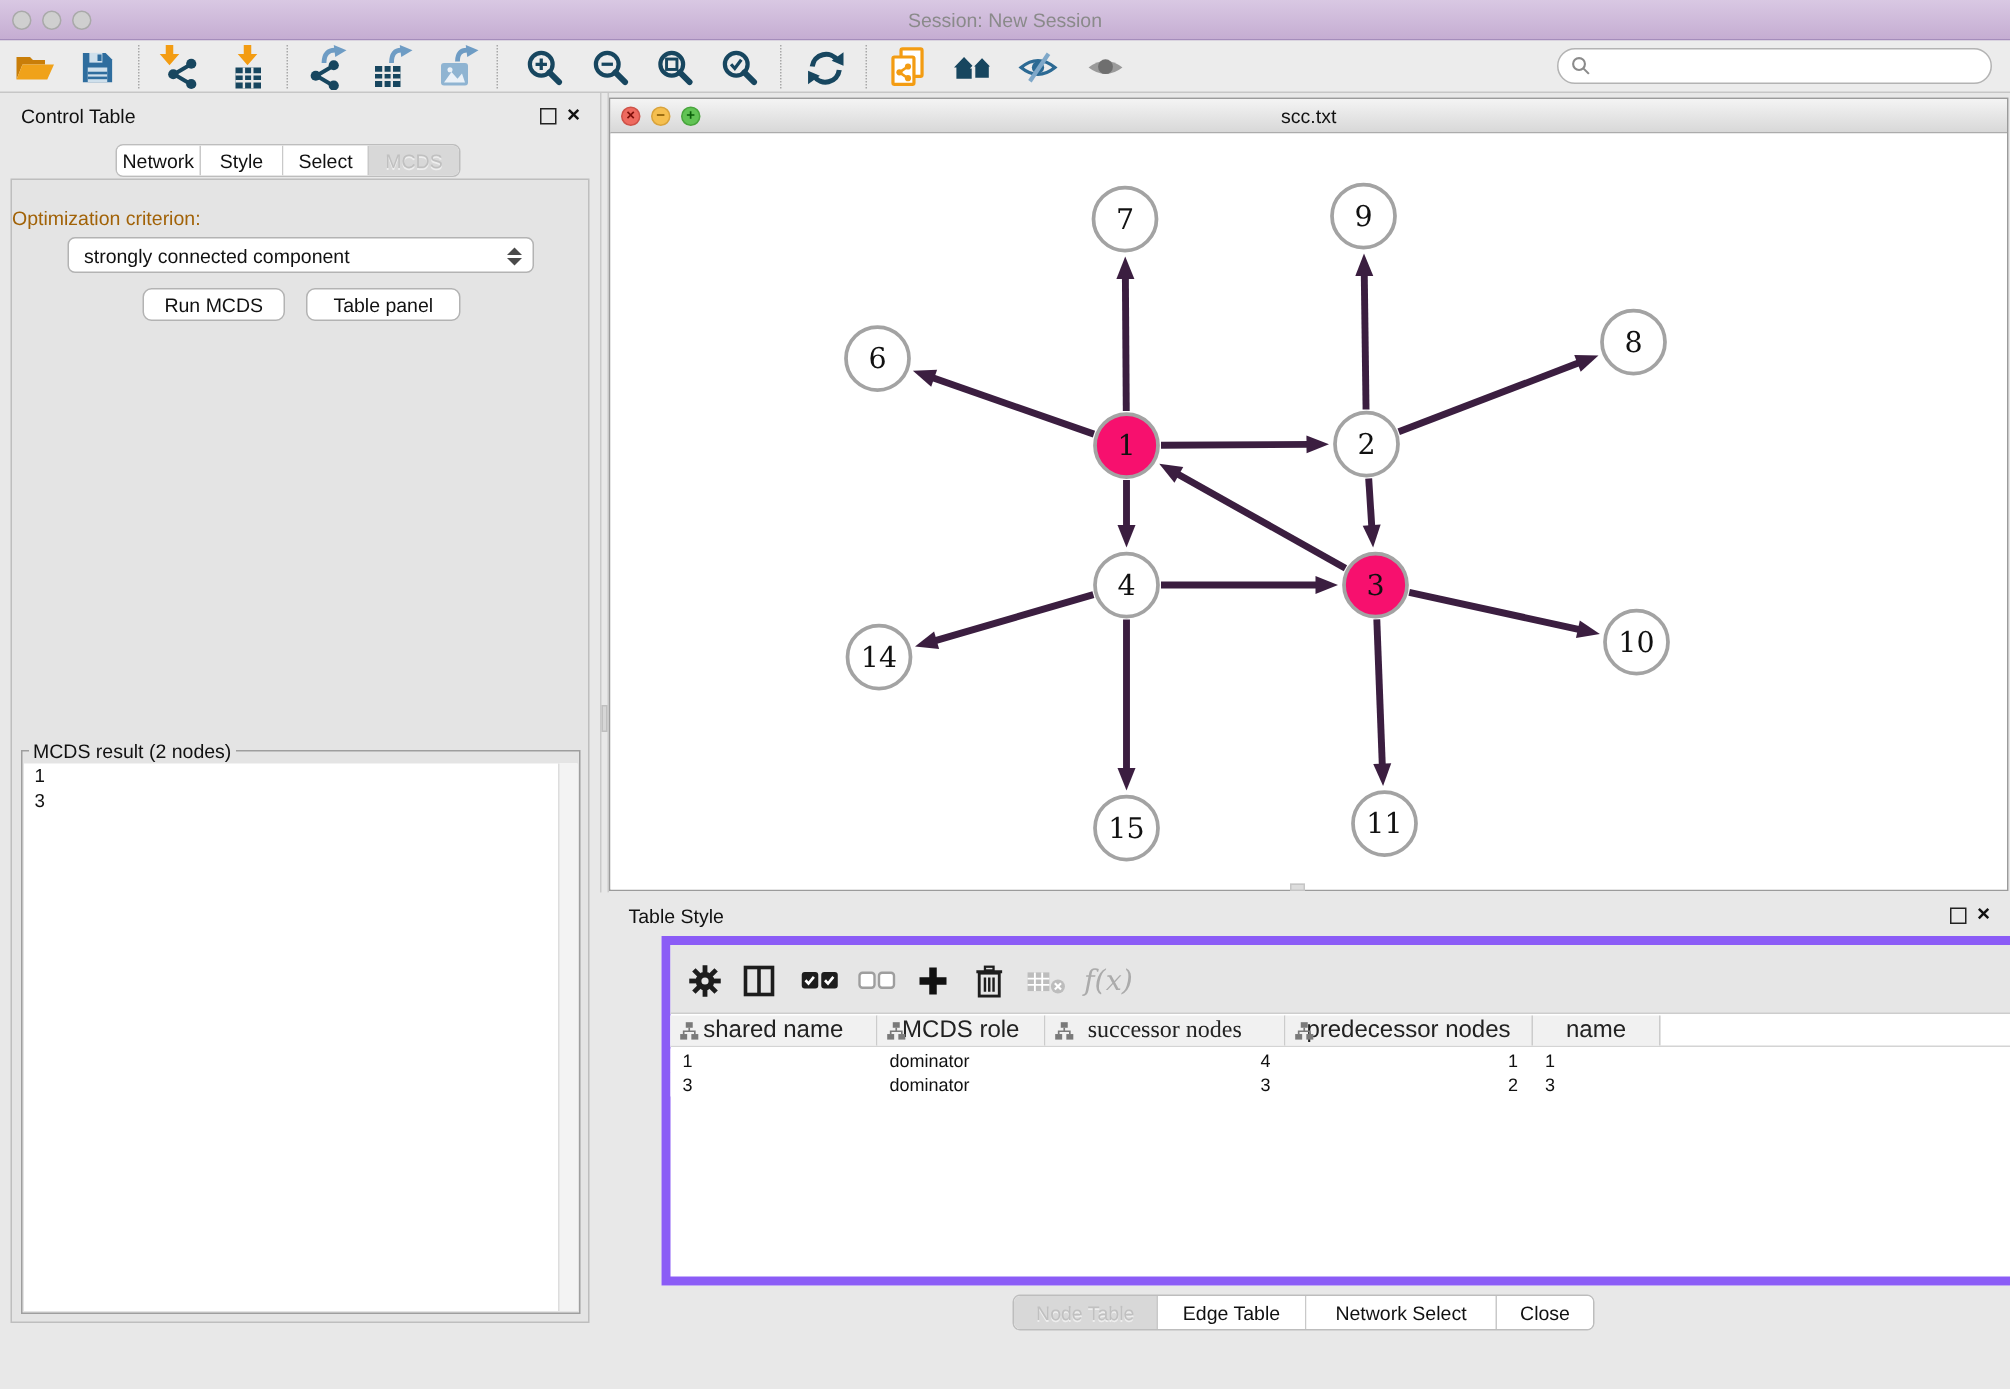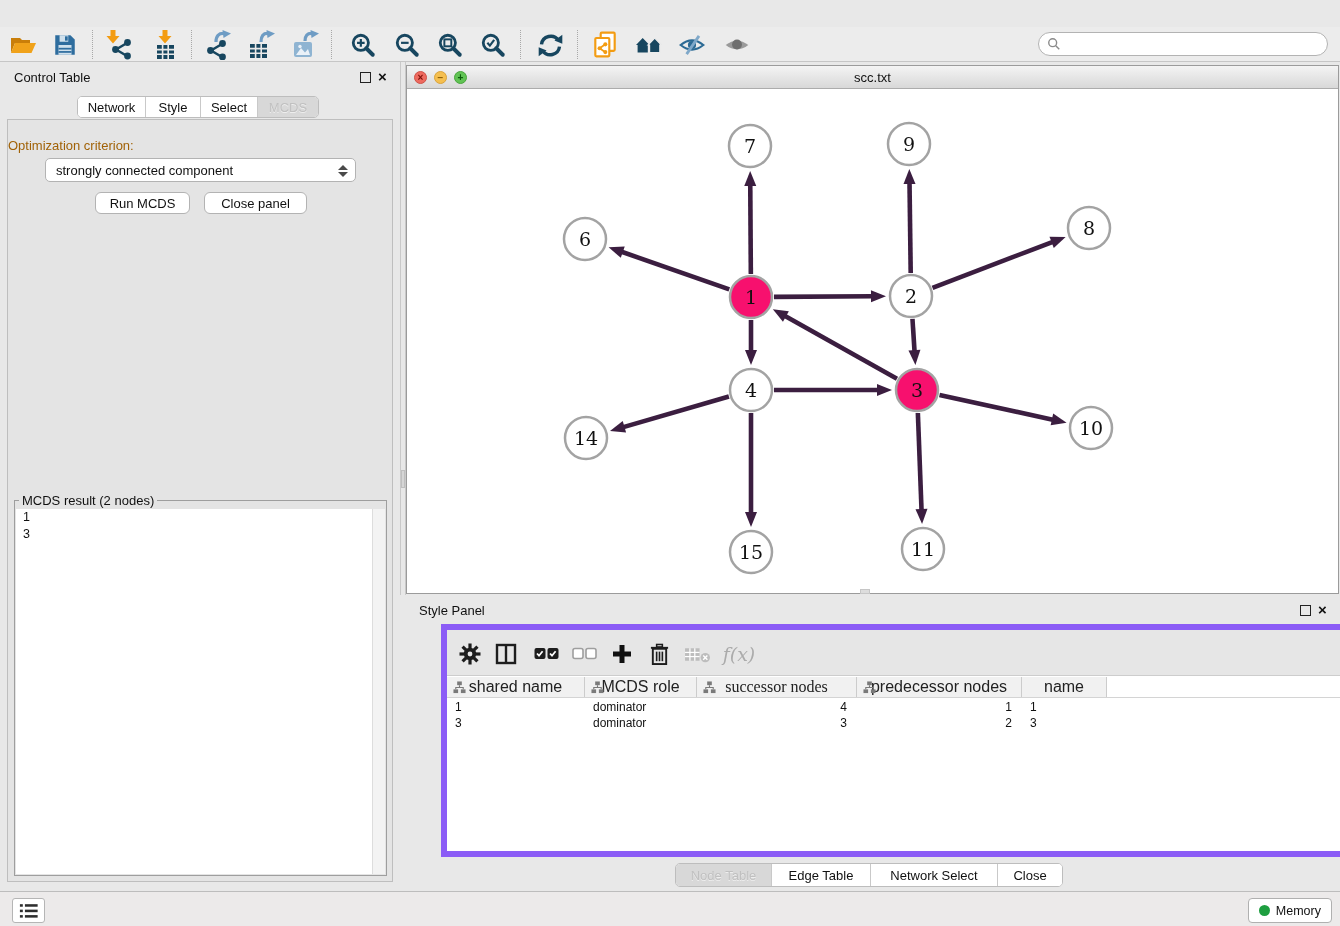--- a/index.html
+++ b/index.html
@@ -115,20 +115,26 @@
   .sb-mem { position:absolute; right:8px; top:6px; height:25px; padding:0 10px; background:#FFF;
     border:1px solid #B0B0B0; border-radius:4px; display:flex; align-items:center; gap:6px;
     font-size:12.5px; color:#111; }
   .mem-dot { width:11px; height:11px; border-radius:50%; background:#1E9E40; }
 </style>
 </head>
 <body>
 
 <div id="app">
 
+  <div class="titlebar">
+    <span class="tl-dot" style="left:8px"></span>
+    <span class="tl-dot" style="left:28px"></span>
+    <span class="tl-dot" style="left:48px"></span>
+    <div class="title">Session: New Session</div>
+  </div>
 
   <div class="toolbar">
     <div class="tb-btn" style="left:7px">
       <svg width="28" height="26" viewBox="0 0 28 24">
         <path d="M2 20V5h9l2 2h8v3H6z" fill="#C97E09"></path>
         <path d="M2 20l4-10h21l-4.5 10z" fill="#F0A21A"></path>
       </svg>
     </div>
     <div class="tb-btn" style="left:49px">
       <svg width="26" height="26" viewBox="0 0 24 24">
@@ -277,39 +283,39 @@
   </div>
 
   <div class="cpanel">
     <div class="panel-head">
       <span class="ph-title">Control Table</span>
       <span class="ph-float" style="left:360px"></span>
       <span class="ph-close" style="left:378px">×</span>
     </div>
 
     <div class="seg" style="left:77px; top:34px; height:22px">
-      <div class="seg-item" style="width:68px">Network</div>
+      <div class="seg-item" style="width:56px">Network</div>
       <div class="seg-item" style="width:55px">Style</div>
       <div class="seg-item" style="width:57px">Select</div>
       <div class="seg-item sel" style="width:60px">MCDS</div>
     </div>
 
     <div class="cp-box">
       <div class="opt-label">Optimization criterion:</div>
 
       <div class="combo">
         <span>strongly connected component</span>
         <span class="combo-arrows">
           <i class="up"></i>
             <i class="dn"></i>
         </span>
       </div>
 
       <div class="btn" style="left:87px; top:72px; width:95px">Run MCDS</div>
-      <div class="btn" style="left:196px; top:72px; width:103px">Close panel</div>
+      <div class="btn" style="left:196px; top:72px; width:103px">Table panel</div>
 
       <fieldset class="result">
         <legend>MCDS result (2 nodes)</legend>
         <div class="result-inner">
           <div class="result-line">1</div>
           <div class="result-line">3</div>
           <div class="result-scroll"></div>
         </div>
       </fieldset>
     </div>
@@ -378,21 +384,21 @@
           <text x="344" y="469.5" text-anchor="middle" font-size="19" font-family="&quot;DejaVu Serif&quot;, serif" fill="#111111">15</text>
           <circle cx="516" cy="460" r="21" fill="#FFFFFF" stroke="#A3A3A3" stroke-width="2.5"></circle>
           <text x="516" y="466.5" text-anchor="middle" font-size="19" font-family="&quot;DejaVu Serif&quot;, serif" fill="#111111">11</text>
         </svg>
     </div>
   </div>
   <div class="hgrip"></div>
 
   <div class="tpanel">
     <div class="panel-head">
-      <span class="ph-title">Style Panel</span>
+      <span class="ph-title">Table Style</span>
       <span class="ph-float" style="left:895px"></span>
       <span class="ph-close" style="left:913px">×</span>
     </div>
 
     <div class="tbox">
       <div class="t-toolbar">
         <div class="tt-btn" style="left:8px">
           <svg width="22" height="22" viewBox="0 0 22 22">
             <g fill="#1D1D1D">
               <circle cx="11" cy="11" r="6.2"></circle>
@@ -530,32 +536,14 @@
     </div>
 
     <div class="seg" style="left:270px; top:268px; height:24px">
       <div class="seg-item sel" style="width:96px">Node Table</div>
       <div class="seg-item" style="width:99px">Edge Table</div>
       <div class="seg-item" style="width:127px">Network Select</div>
       <div class="seg-item" style="width:64px">Close</div>
     </div>
   </div>
 
-  <div class="statusbar">
-    <div class="sb-left">
-      <svg width="20" height="16" viewBox="0 0 22 17">
-        <g fill="#2E2E2E">
-          <rect x="1" y="1" width="3.2" height="2.8"></rect>
-            <rect x="6.5" y="1" width="14" height="2.8"></rect>
-          <rect x="1" y="7" width="3.2" height="2.8"></rect>
-            <rect x="6.5" y="7" width="14" height="2.8"></rect>
-          <rect x="1" y="13" width="3.2" height="2.8"></rect>
-            <rect x="6.5" y="13" width="14" height="2.8"></rect>
-        </g>
-      </svg>
-    </div>
-    <div class="sb-mem">
-      <span class="mem-dot"></span>
-      <span>Memory</span>
-    </div>
-  </div>
 
 </div>
 
 </body></html>

